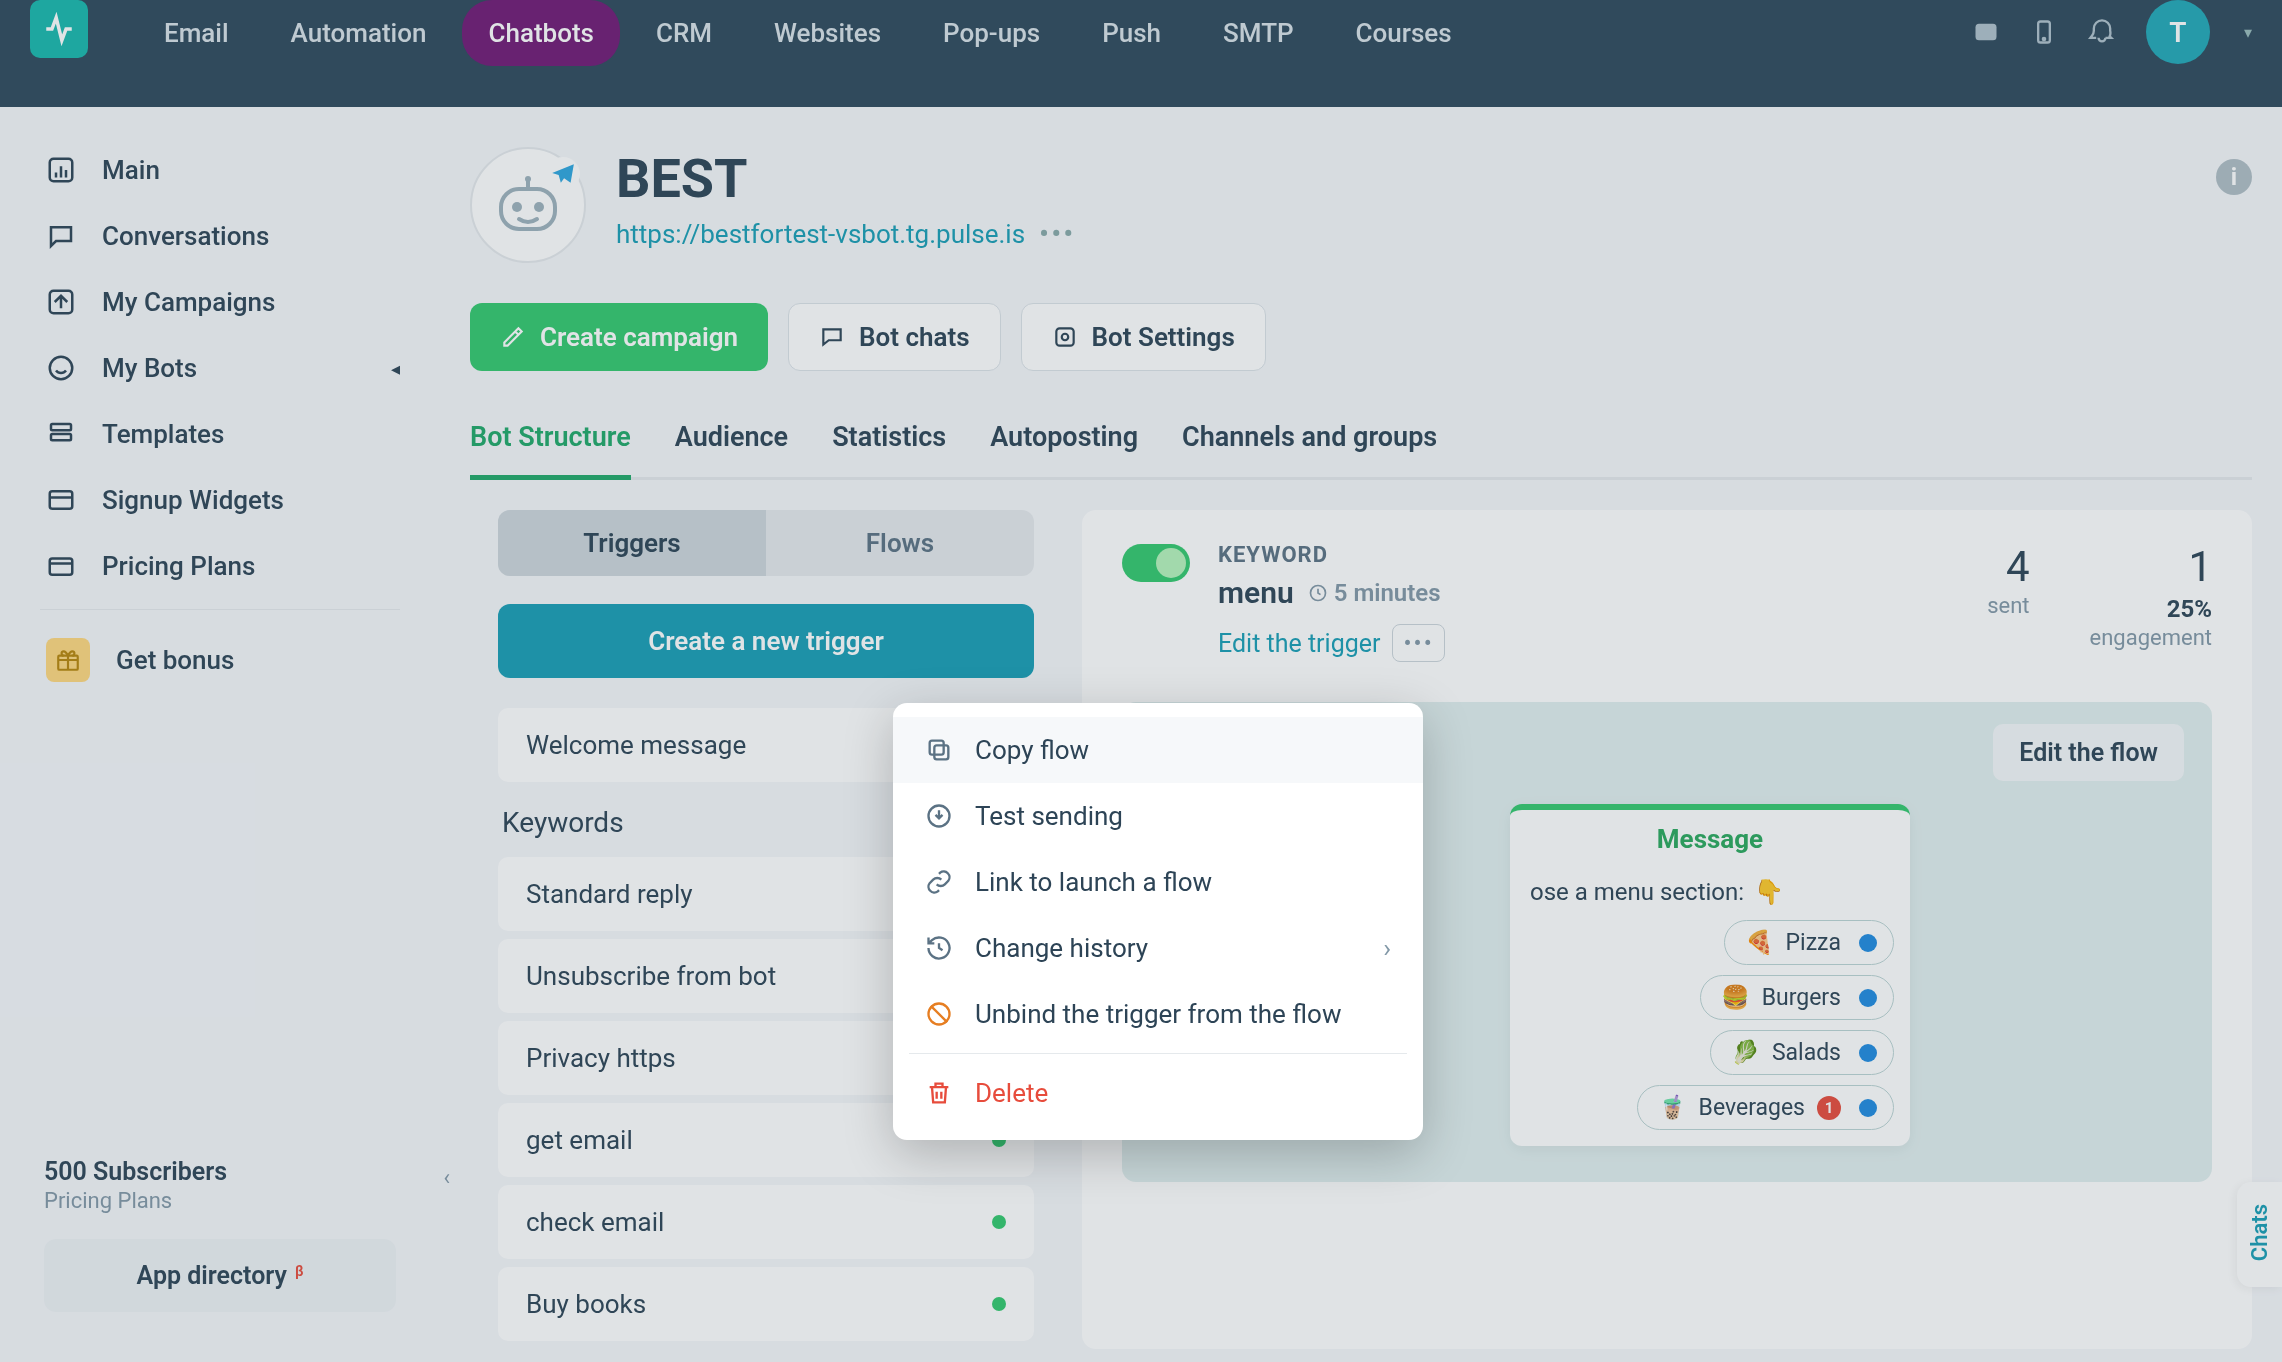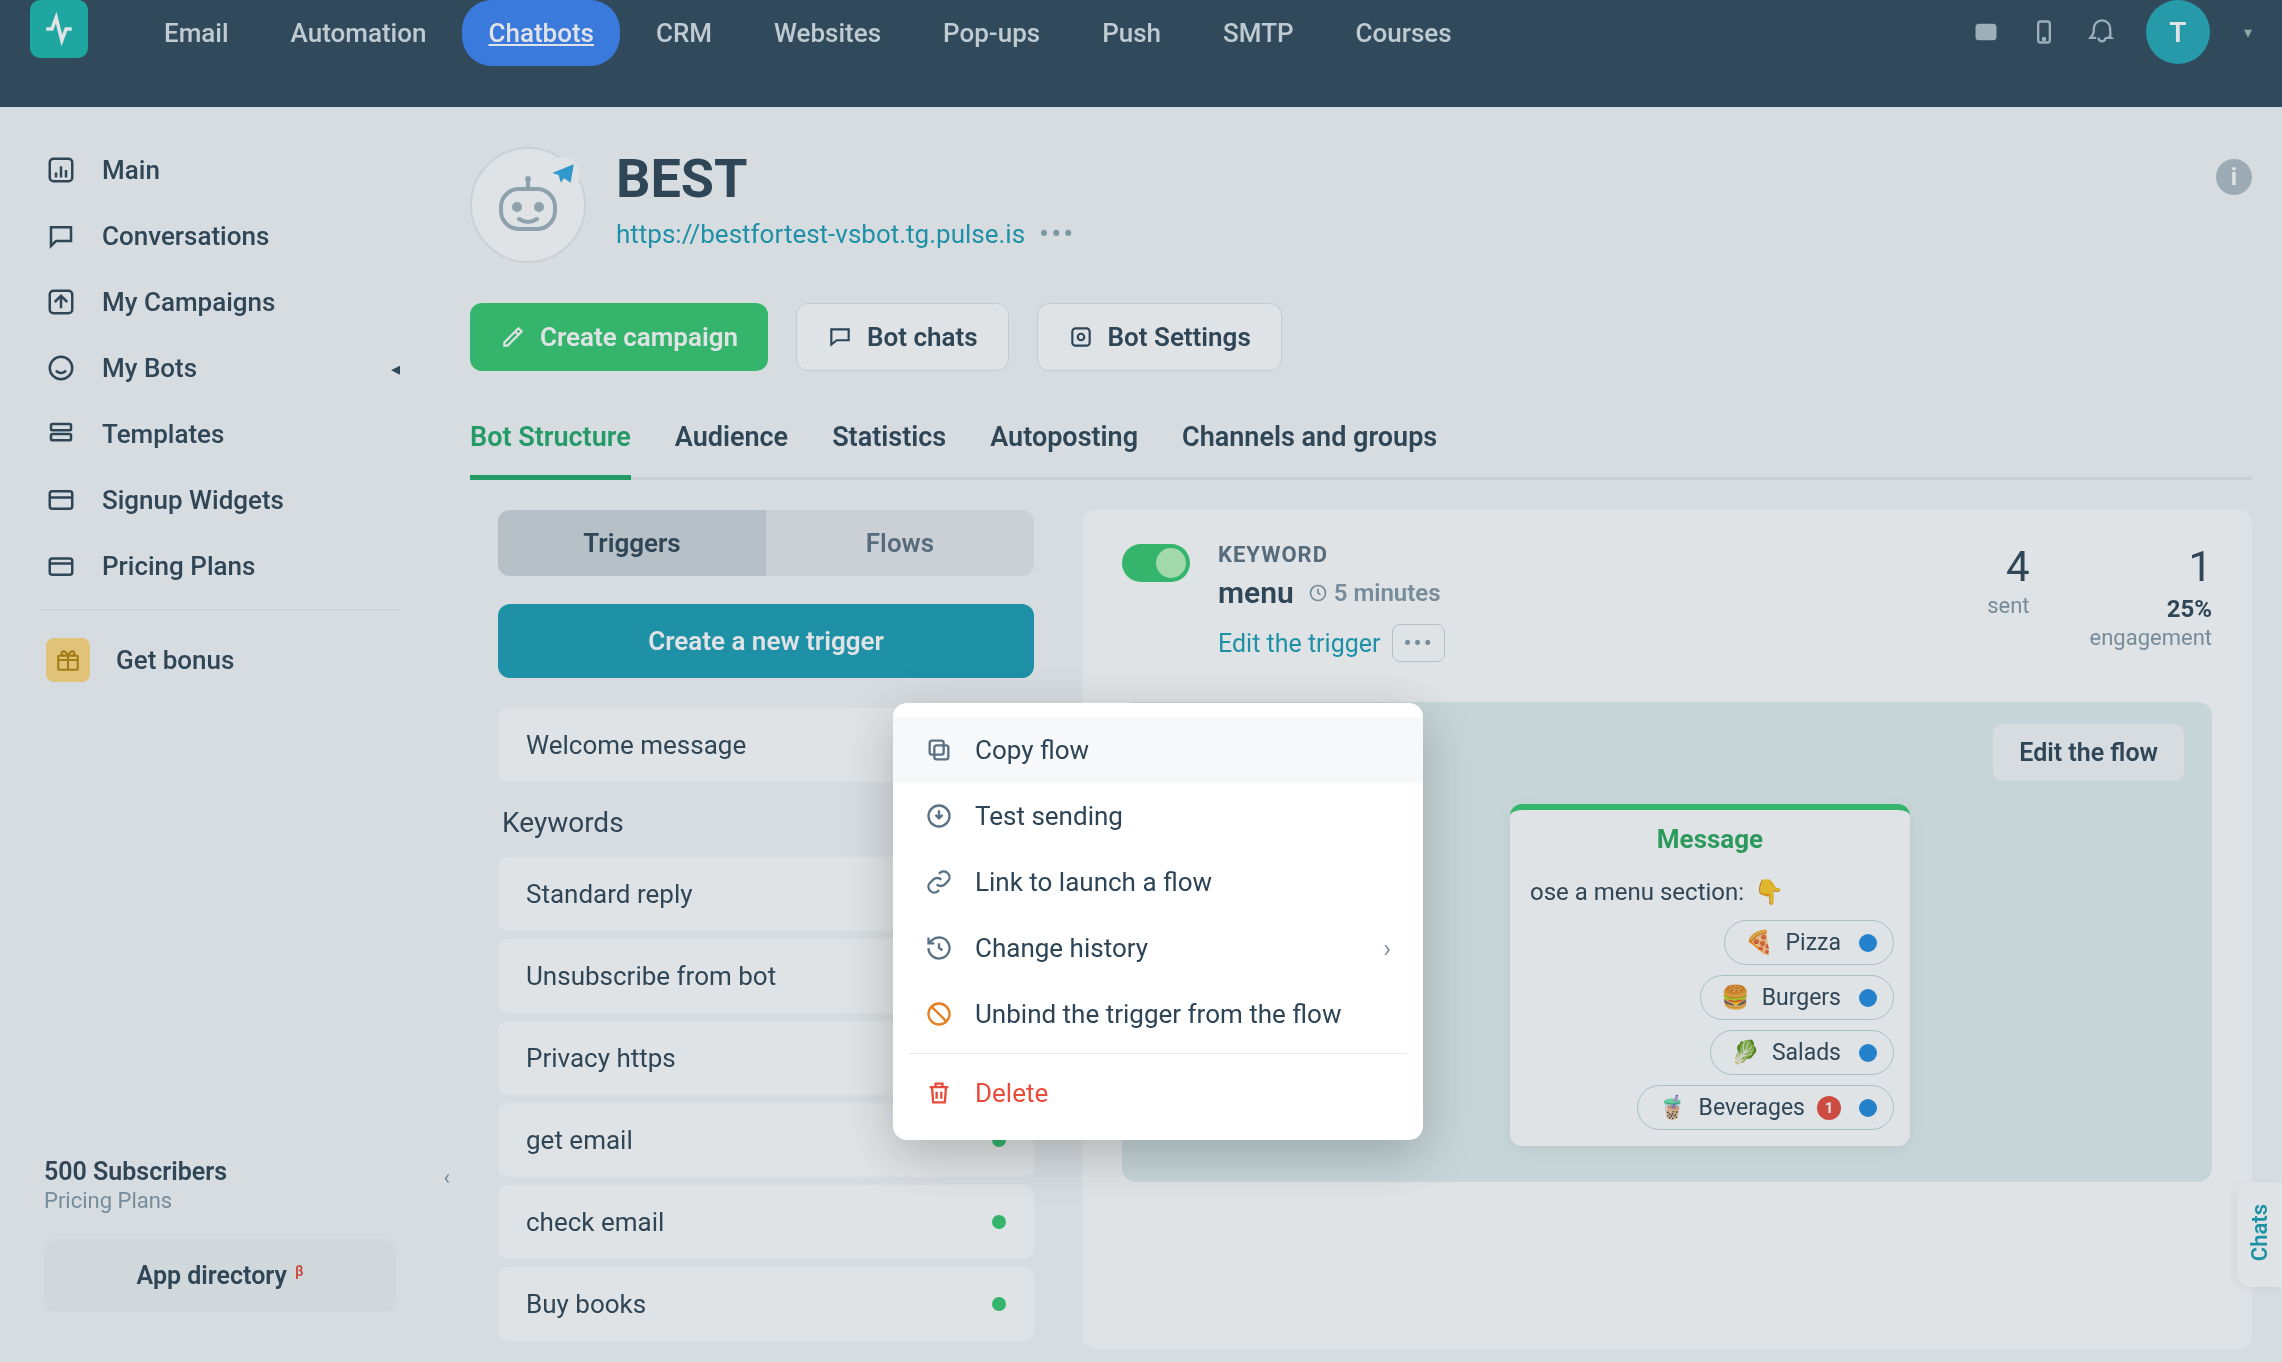--- a/index.html
+++ b/index.html
@@ -3,21 +3,21 @@
 <meta charset="utf-8">
 <style>
 * { box-sizing: border-box; margin: 0; padding: 0; font-family: -apple-system, BlinkMacSystemFont, "Segoe UI", Roboto, sans-serif; }
 body { background: #f5f7fa; width: 2282px; height: 1362px; overflow: hidden; position: relative; }
 
 
 .topnav { height: 107px; background: #2e495c; display: flex; align-items: flex-start; padding: 0 30px; gap: 10px; }
 .logo { width: 58px; height: 58px; background: #19b8ad; border-radius: 10px; display: flex; align-items: center; justify-content: center; margin-right: 40px; }
 .logo svg { width: 34px; height: 34px; }
 .nav-item { color: #d8e2e8; font-size: 26px; font-weight: 500; padding: 18px 26px; border-radius: 30px; cursor: pointer; }
-.nav-item.active { background: #3b82f6; color: #fff; text-decoration: underline; }
+.nav-item.active { background: #701a75; color: #fff; }
 .nav-right { margin-left: auto; display: flex; align-items: center; gap: 30px; }
 .nav-icon { width: 28px; height: 28px; color: #b0c2cc; cursor: pointer; }
 .avatar { width: 64px; height: 64px; border-radius: 50%; background: #22a8b8; color: #fff; display: flex; align-items: center; justify-content: center; font-size: 28px; font-weight: 600; }
 .chevron-small { color: #9bb; font-size: 16px; margin-left: 4px; cursor: pointer; }
 
 
 .main-wrap { display: flex; height: calc(100% - 107px); position: relative; }
 .sidebar { width: 440px; padding: 30px 20px; display: flex; flex-direction: column; position: relative; }
 .side-item { display: flex; align-items: center; gap: 26px; padding: 18px 26px; color: #2d4456; font-size: 26px; font-weight: 500; cursor: pointer; border-radius: 10px; position: relative; }
 .side-icon { width: 30px; height: 30px; color: #2d4456; flex-shrink: 0; }
@@ -35,21 +35,21 @@
 .content { flex: 1; padding: 40px 30px 0 30px; overflow: hidden; }
 .bot-header { display: flex; align-items: flex-start; gap: 30px; margin-bottom: 40px; }
 .bot-avatar { width: 116px; height: 116px; border-radius: 50%; border: 2px solid #e5e9ec; display: flex; align-items: center; justify-content: center; background: #fff; position: relative; }
 .tg-badge { position: absolute; top: 8px; right: 4px; width: 34px; height: 34px; background: #fff; border-radius: 50%; display: flex; align-items: center; justify-content: center; }
 .tg-badge svg { width: 26px; height: 26px; }
 .bot-title { font-size: 54px; font-weight: 700; color: #2d4456; }
 .bot-url { color: #189eb5; font-size: 26px; margin-top: 6px; display: flex; align-items: center; gap: 14px; }
 .bot-url-dots { color: #8aa; font-size: 30px; letter-spacing: 2px; cursor: pointer; }
 .info-circle { margin-left: auto; margin-top: 12px; width: 36px; height: 36px; border-radius: 50%; background: #b0bec5; color: #fff; display: flex; align-items: center; justify-content: center; font-size: 24px; font-weight: 700; cursor: pointer; }
 
-.action-row { display: flex; gap: 28px; margin-bottom: 50px; }
+.action-row { display: flex; gap: 20px; margin-bottom: 50px; }
 .btn { padding: 18px 30px; border-radius: 12px; font-size: 26px; font-weight: 600; display: flex; align-items: center; gap: 14px; cursor: pointer; }
 .btn-primary { background: #33c96e; color: #fff; }
 .btn-secondary { background: #fff; color: #2d4456; border: 1px solid #dce3e8; }
 
 .tabs { display: flex; gap: 44px; border-bottom: 3px solid #e5e9ec; margin-bottom: 30px; }
 .tab { padding: 0 0 22px 0; font-size: 27px; font-weight: 600; color: #2d4456; cursor: pointer; margin-bottom: -3px; }
 .tab.active { color: #1fa869; border-bottom: 5px solid #1fa869; }
 
 .flow-layout { display: flex; gap: 48px; }
 .left-col { width: 536px; flex-shrink: 0; margin-left: 28px; }

